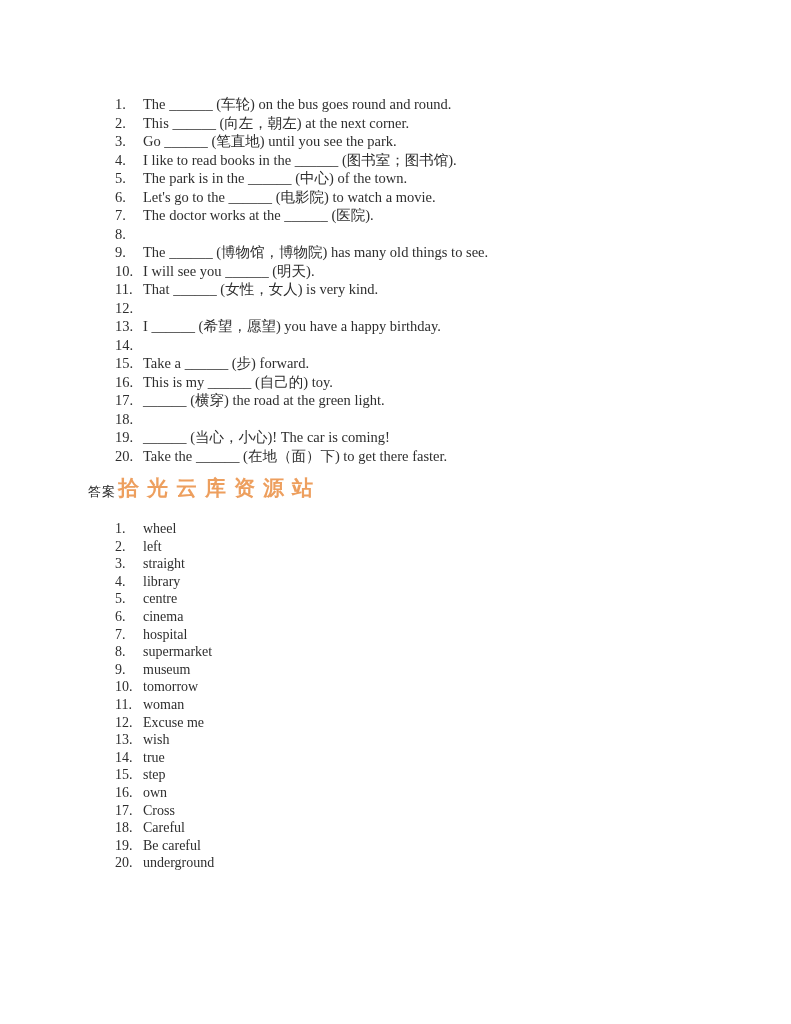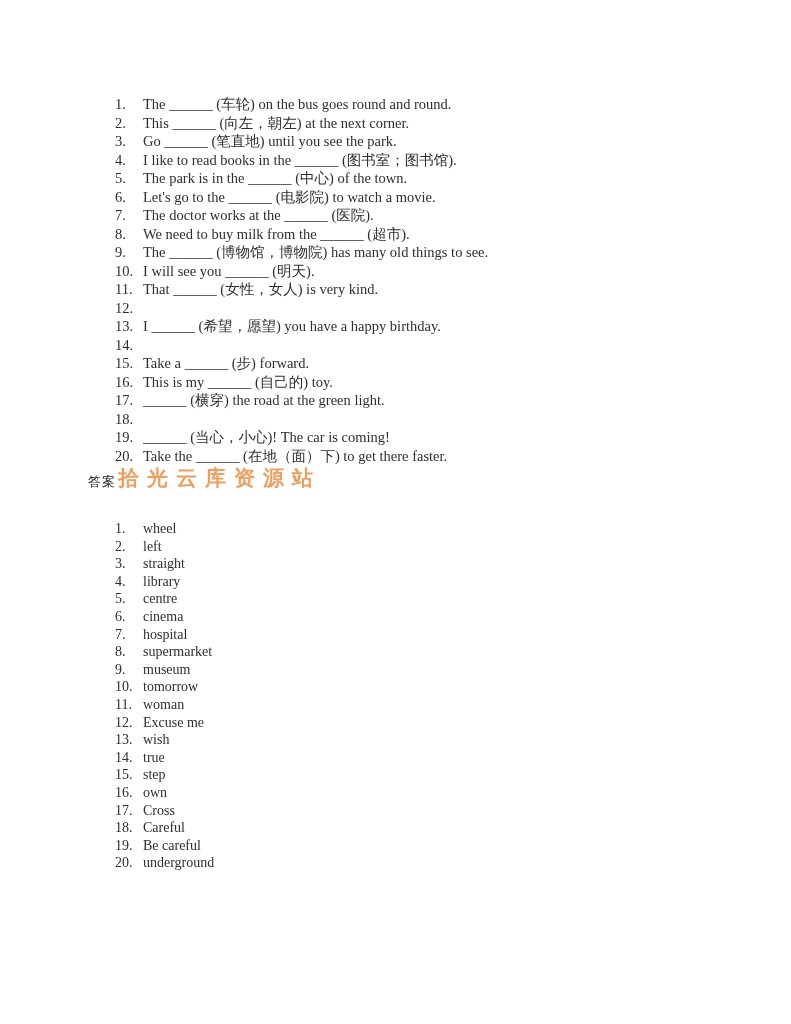--- a/index.html
+++ b/index.html
@@ -51,21 +51,21 @@
     font-size: 14px;
     white-space: nowrap;
   }
   .num {
     flex: 0 0 28px;
     width: 28px;
   }
   .answers-header {
     position: absolute;
     left: 86px;
-    top: 464px;
+    top: 474px;
     height: 30px;
   }
   .answers-label {
     position: absolute;
     left: 2px;
     top: 9px;
     font-size: 13px;
     color: #222222;
     letter-spacing: 1px;
     z-index: 1;
@@ -117,21 +117,20 @@
     <span class="txt">Let's go to the ______ (电影院) to watch a movie.</span>
   </li>
 
   <li class="row">
     <span class="num">7.</span>
     <span class="txt">The doctor works at the ______ (医院).</span>
   </li>
 
   <li class="row">
     <span class="num">8.</span>
-    <span class="txt">We need to buy milk from the ______ (超市).</span>
   </li>
 
   <li class="row">
     <span class="num">9.</span>
     <span class="txt">The ______ (博物馆，博物院) has many old things to see.</span>
   </li>
 
   <li class="row">
     <span class="num">10.</span>
     <span class="txt">I will see you ______ (明天).</span>

